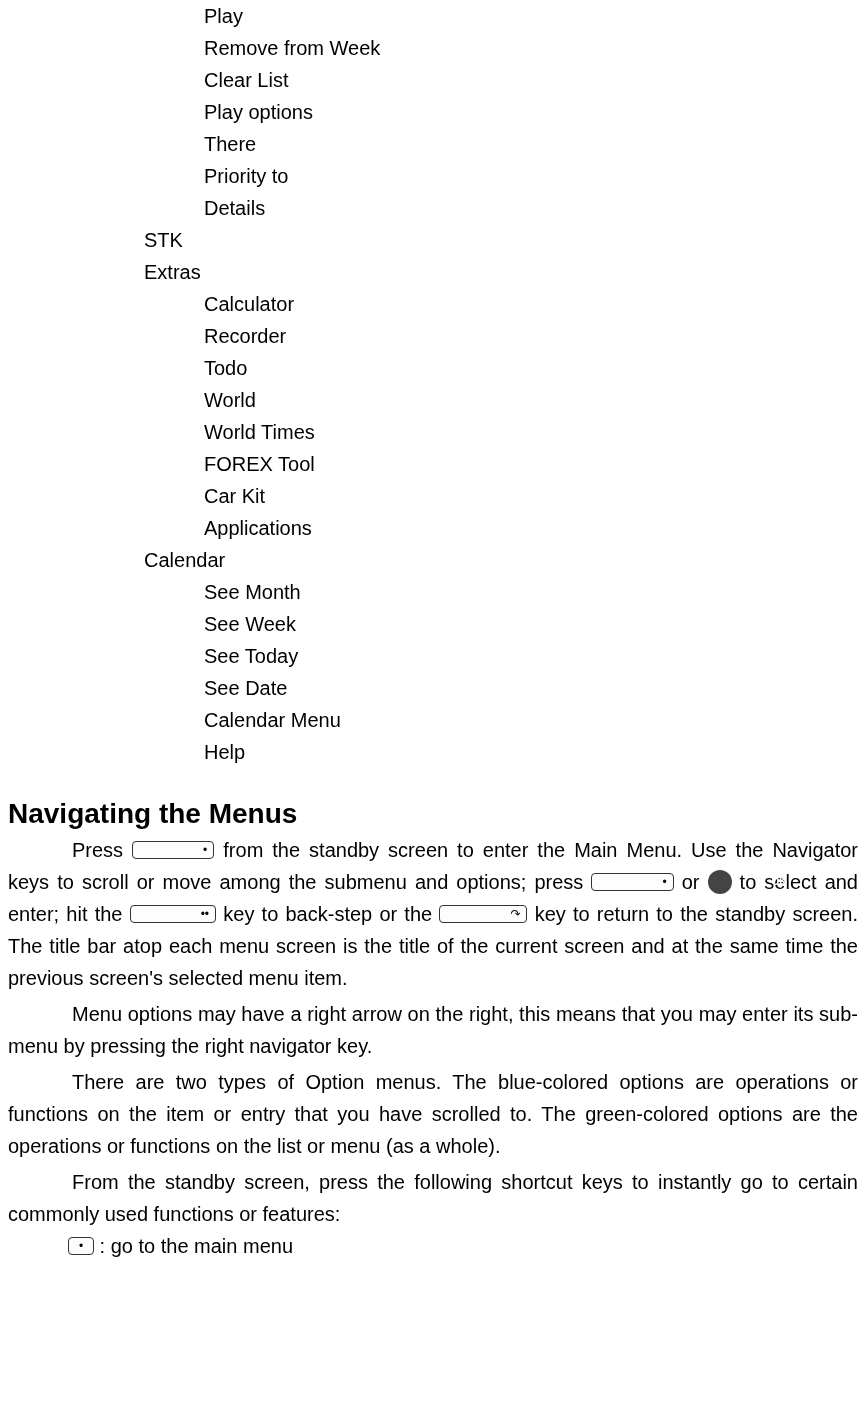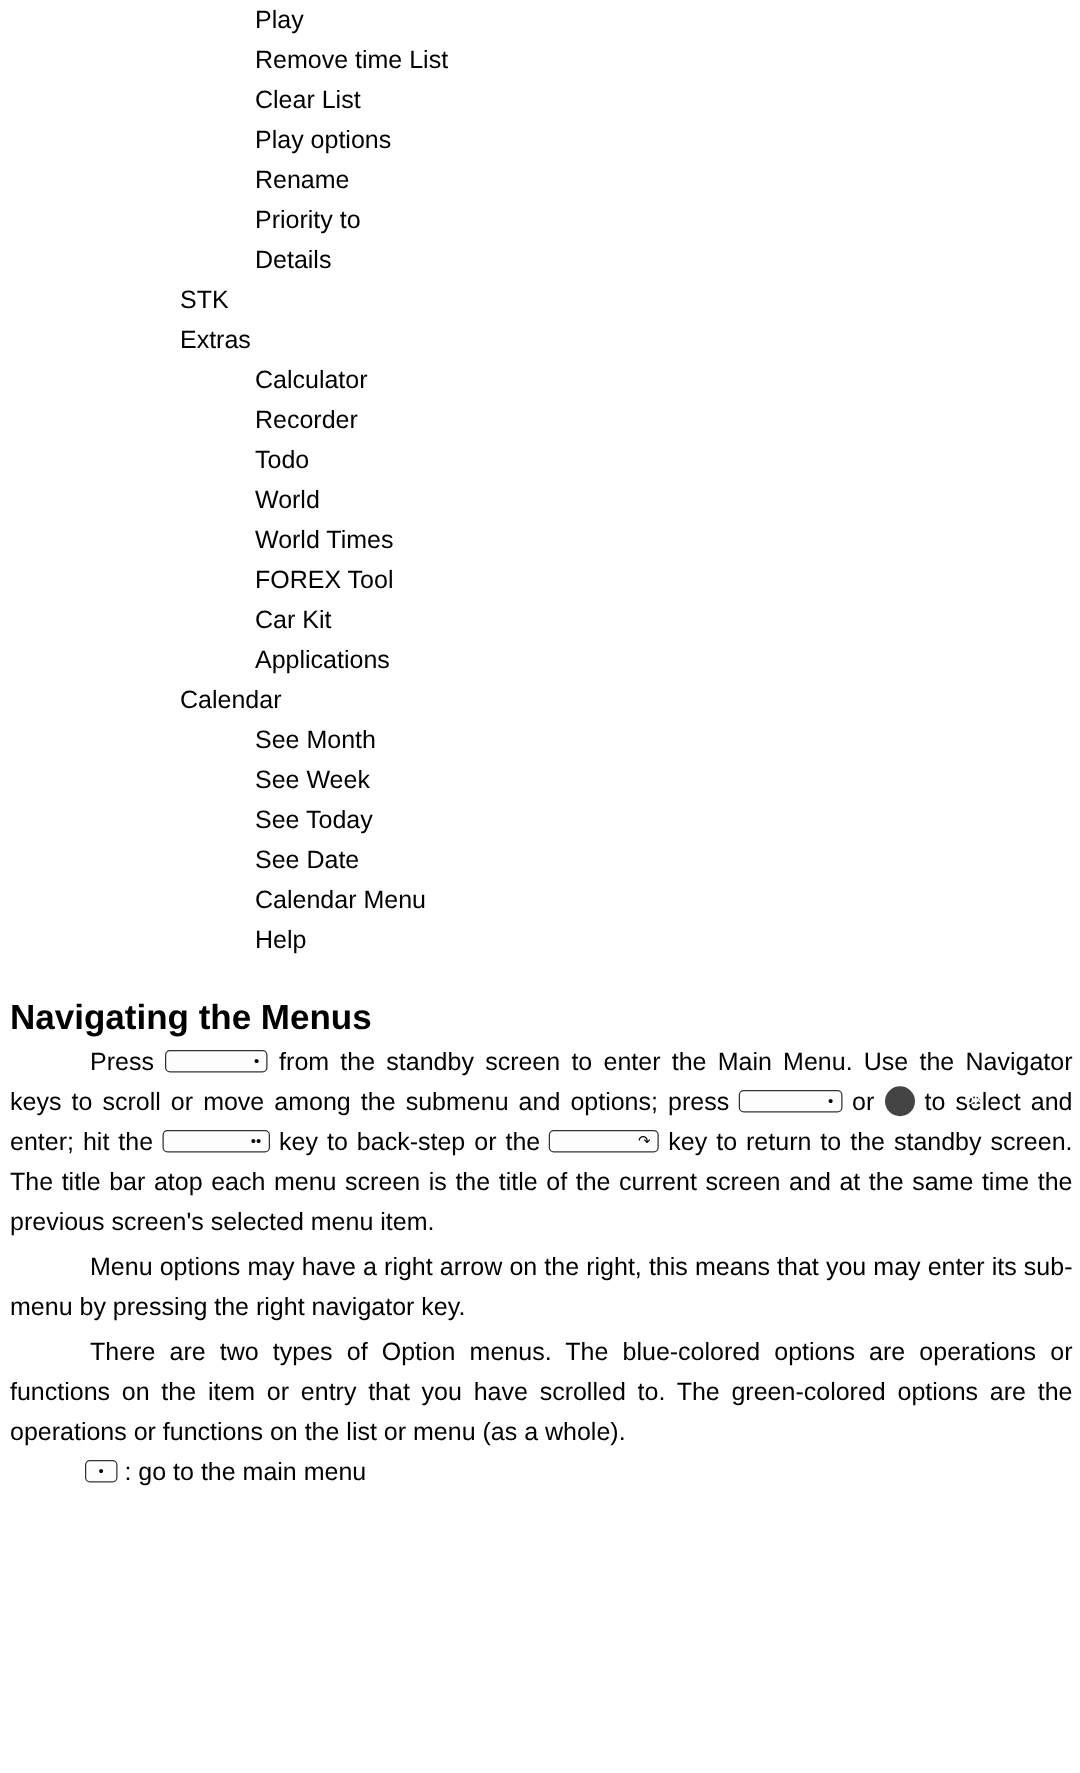--- a/index.html
+++ b/index.html
@@ -72,24 +72,24 @@
     line-height: 1.6;
   }
 </style>
 </head>
 <body>
 
 <div class="page">
 
   <div>
     <div class="menu-item-l2">Play</div>
-    <div class="menu-item-l2">Remove time List</div>
+    <div class="menu-item-l2">Remove from Week</div>
     <div class="menu-item-l2">Clear List</div>
     <div class="menu-item-l2">Play options</div>
-    <div class="menu-item-l2">Rename</div>
+    <div class="menu-item-l2">There</div>
     <div class="menu-item-l2">Priority to</div>
     <div class="menu-item-l2">Details</div>
 
     <div class="menu-item-l1">STK</div>
 
     <div class="menu-item-l1">Extras</div>
     <div class="menu-item-l2">Calculator</div>
     <div class="menu-item-l2">Recorder</div>
     <div class="menu-item-l2">Todo</div>
     <div class="menu-item-l2">World</div>
@@ -107,17 +107,18 @@
     <div class="menu-item-l2">Help</div>
   </div>
 
   <div class="heading">Navigating the Menus</div>
   <div class="para para-indent">
     <span>Press </span><span class="key-icon">•</span><span> from the standby screen to enter the Main Menu. Use the Navigator keys to scroll or move among the submenu and options; press </span><span class="key-icon">•</span><span> or </span><span class="key-ok">OK</span><span> to select and enter; hit the </span><span class="key-icon">••</span><span> key to back-step or the </span><span class="key-icon">↷</span><span> key to return to the standby screen. The title bar atop each menu screen is the title of the current screen and at the same time the previous screen's selected menu item.</span>
   </div>
   <div class="para para-indent">Menu options may have a right arrow on the right, this means that you may enter its sub-menu by pressing the right navigator key.</div>
   <div class="para para-indent">There are two types of Option menus. The blue-colored options are operations or functions on the item or entry that you have scrolled to. The green-colored options are the operations or functions on the list or menu (as a whole).</div>
 
+  <div class="para para-indent">From the standby screen, press the following shortcut keys to instantly go to certain commonly used functions or features:</div>
   <div class="shortcut-line">
     <span class="key-icon">•</span><span>  : go to the main menu</span>
   </div>
 
 </div>
 
 </body></html>

